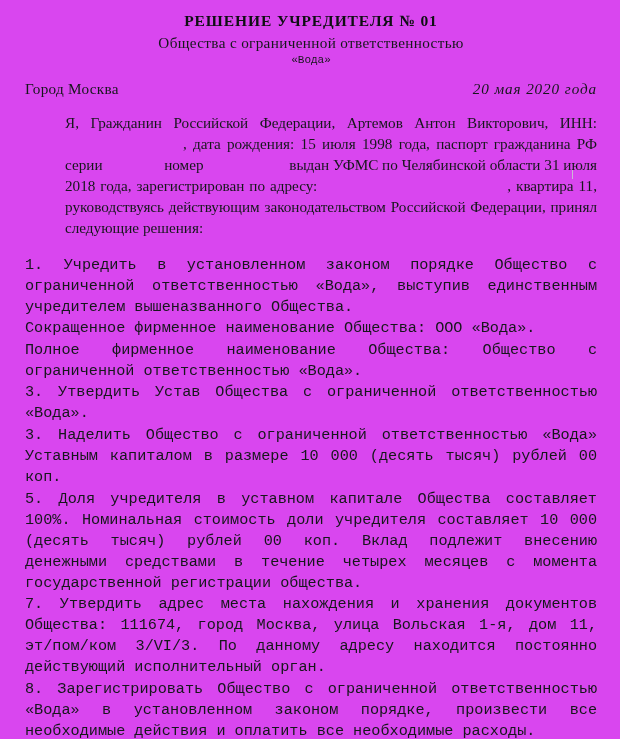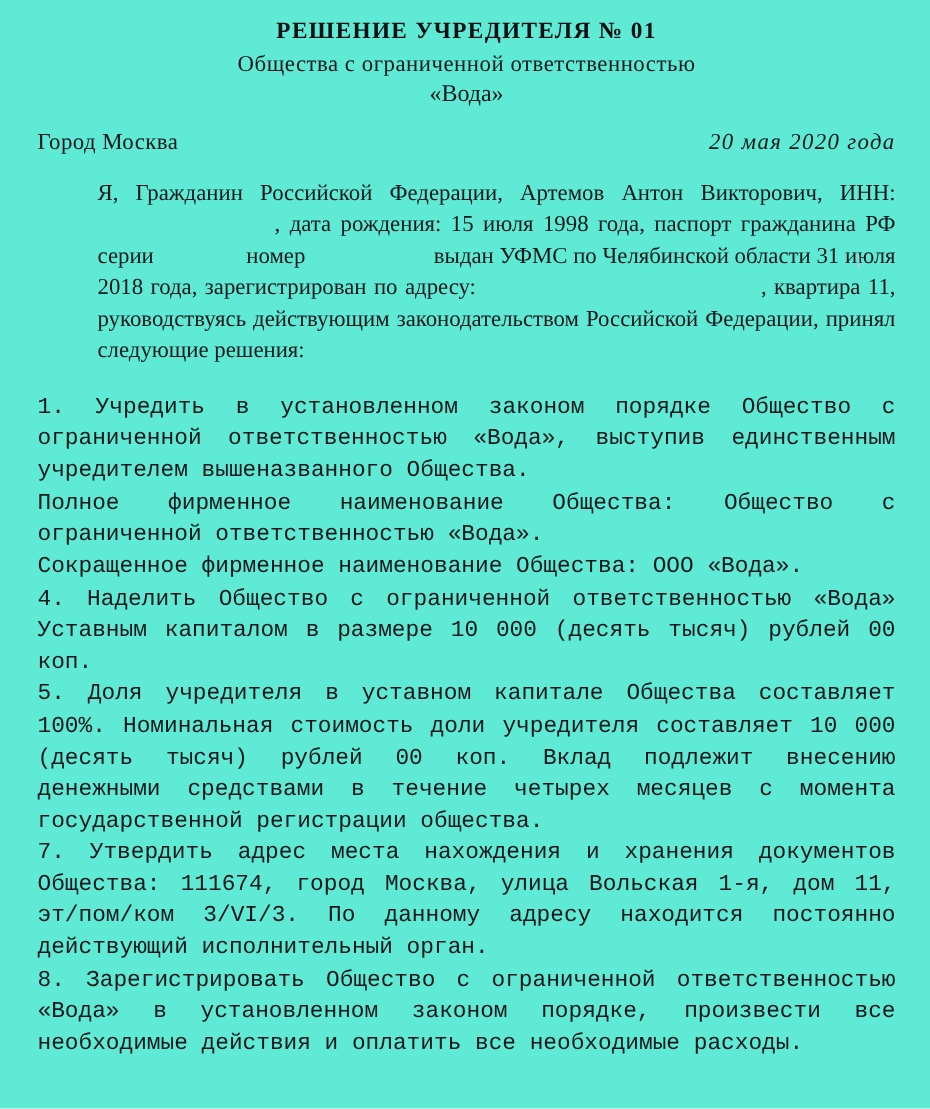--- a/index.html
+++ b/index.html
@@ -10,21 +10,21 @@
   }
   body {
     font-family: "Liberation Serif", "DejaVu Serif", serif;
     color: #15161a;
   }
   .page {
     position: relative;
     width: 620px;
     height: 739px;
     margin: 0;
-    background: #5eead4;
+    background: #d946ef;
     overflow: hidden;
     box-sizing: border-box;
     padding-left: 36px;
   }
   .sheet {
     position: absolute;
     left: 25px;
     top: 0;
     width: 572px;
   }
@@ -41,25 +41,26 @@
   }
   .doc-subtitle {
     font-size: 15.2px;
     text-align: center;
     line-height: 1.32;
     margin: 3px 0 0 0;
     letter-spacing: 0.35px;
     color: #16171b;
   }
   .doc-subtitle-2 {
-    font-size: 16px;
+    font-size: 11px;
     text-align: center;
     line-height: 1.3;
     margin: 0;
     color: #16171b;
+    font-family: Liberation Mono, monospace;
   }
 
   
   .place-date {
     display: flex;
     justify-content: space-between;
     align-items: baseline;
     font-size: 15.2px;
     margin-top: 12px;
     letter-spacing: 0.3px;
@@ -137,23 +138,24 @@
       <span class="redact r-inn"></span><span>, дата рождения: 15 июля 1998 года, паспорт гражданина РФ серии</span>
       <span class="redact r-ser"></span>
       <span>номер</span>
       <span class="redact r-num"></span>
       <span>выдан УФМС по Челябинской области 31 июля 2018 года, зарегистрирован по адресу:</span>
       <span class="redact r-addr"></span><span>, квартира 11, руководствуясь действующим законодательством Российской Федерации, принял следующие решения:</span>
     </p>
 
     <div class="resolutions">
       <p class="clause">1. Учредить в установленном законом порядке Общество с ограниченной ответственностью «Вода», выступив единственным учредителем вышеназванного Общества.</p>
+      <p class="clause">Сокращенное фирменное наименование Общества: ООО «Вода».</p>
       <p class="clause">Полное фирменное наименование Общества: Общество с ограниченной ответственностью «Вода».</p>
-      <p class="clause">Сокращенное фирменное наименование Общества: ООО «Вода».</p>
-      <p class="clause">4. Наделить Общество с ограниченной ответственностью «Вода» Уставным капиталом в размере 10 000 (десять тысяч) рублей 00 коп.</p>
+      <p class="clause">3. Утвердить Устав Общества с ограниченной ответственностью «Вода».</p>
+      <p class="clause">3. Наделить Общество с ограниченной ответственностью «Вода» Уставным капиталом в размере 10 000 (десять тысяч) рублей 00 коп.</p>
       <p class="clause">5. Доля учредителя в уставном капитале Общества составляет 100%. Номинальная стоимость доли учредителя составляет 10 000 (десять тысяч) рублей 00 коп. Вклад подлежит внесению денежными средствами в течение четырех месяцев с момента государственной регистрации общества.</p>
       <p class="clause">7. Утвердить адрес места нахождения и хранения документов Общества: 111674, город Москва, улица Вольская 1-я, дом 11, эт/пом/ком 3/VI/3. По данному адресу находится постоянно действующий исполнительный орган.</p>
       <p class="clause">8. Зарегистрировать Общество с ограниченной ответственностью «Вода» в установленном законом порядке, произвести все необходимые действия и оплатить все необходимые расходы.</p>
     </div>
 
   </div>
   <div class="scan-tick"></div>
 </div>
 
 </body></html>

